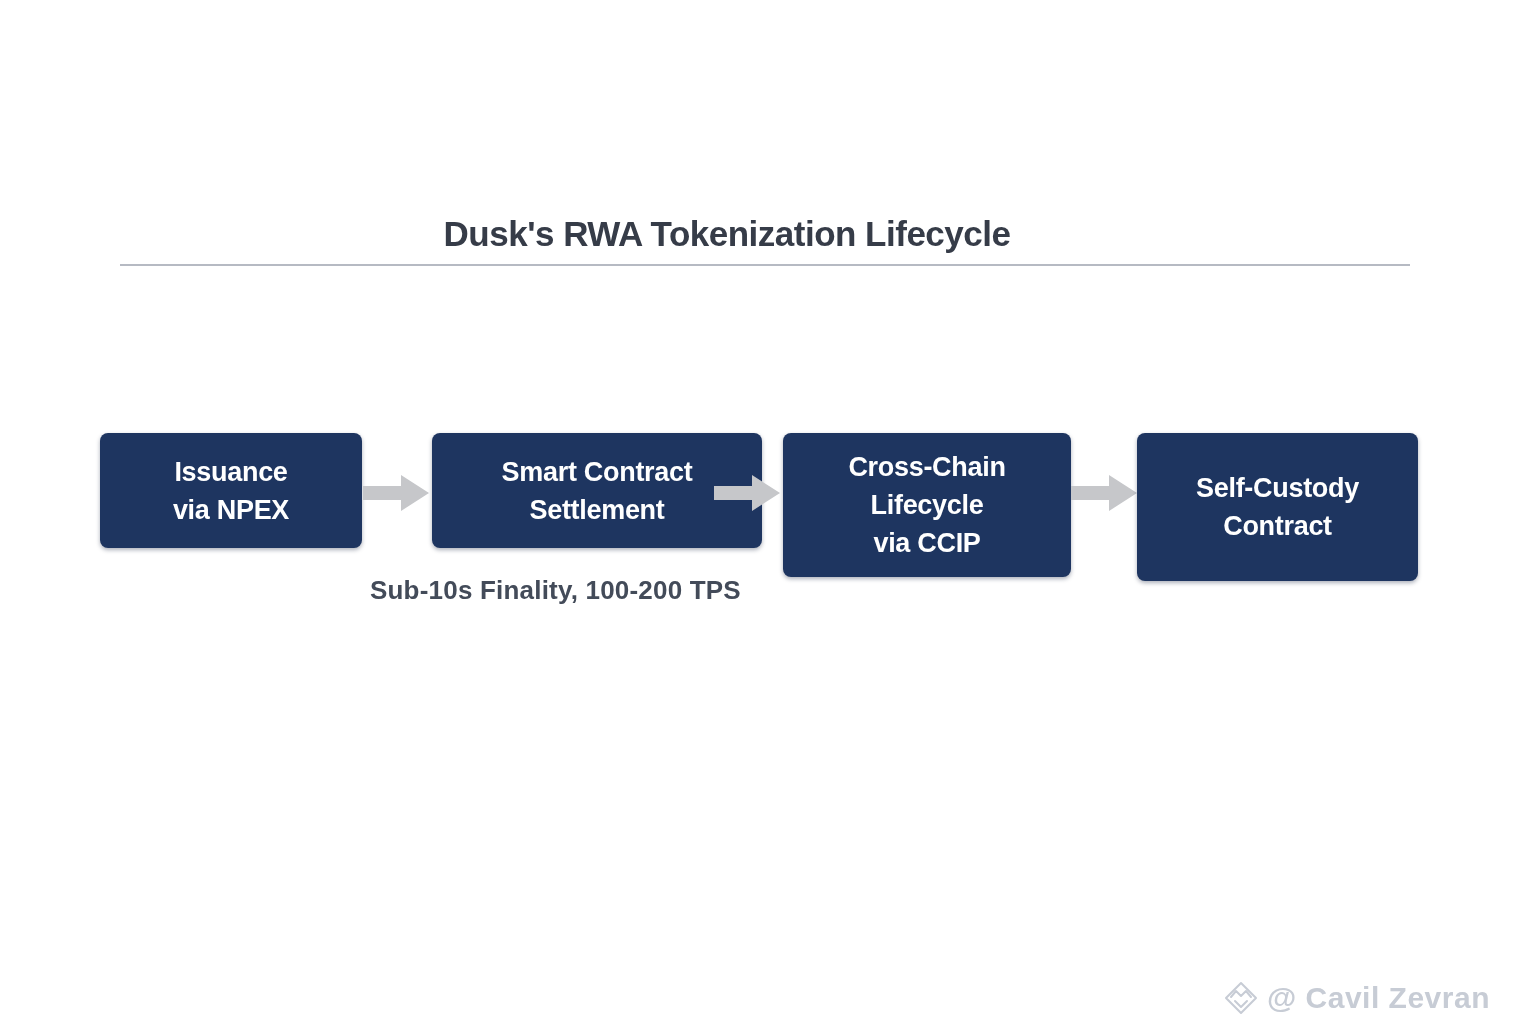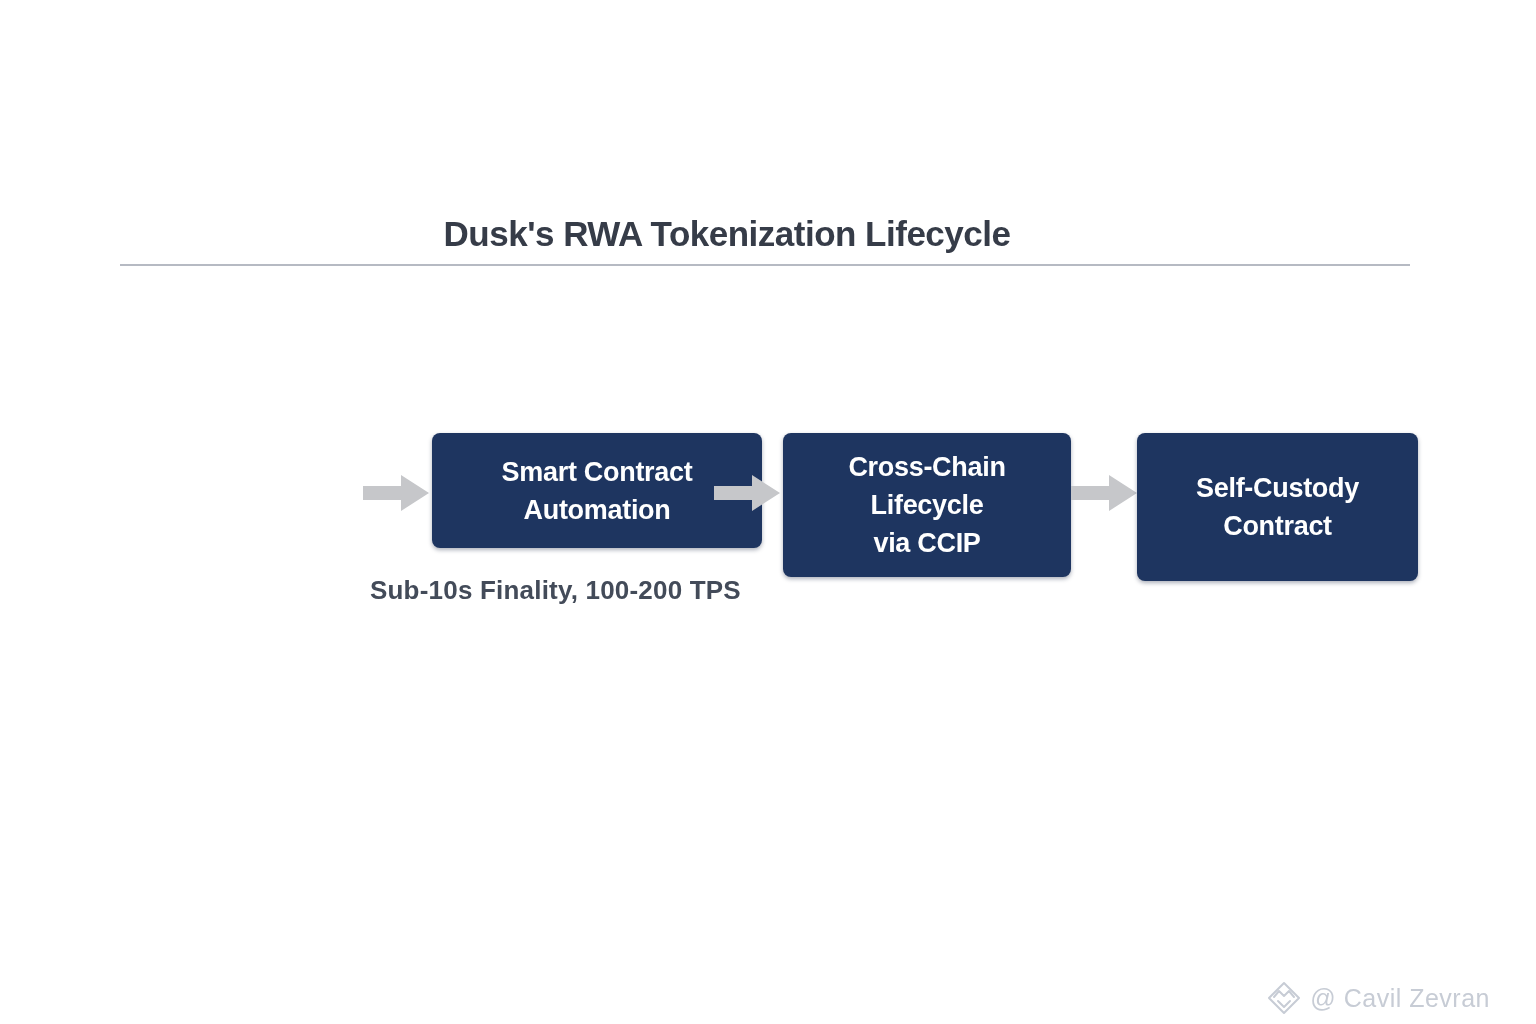--- a/index.html
+++ b/index.html
@@ -81,42 +81,46 @@
   .watermark {
     position: absolute;
     right: 46px;
     bottom: 8px;
     display: flex;
     align-items: center;
     gap: 8px;
     color: #c7ccd5;
   }
   .watermark-text {
-    font-size: 25px;
-    font-weight: 400;
+    font-size: 30px;
+    font-weight: 700;
     letter-spacing: 0.5px;
     white-space: nowrap;
   }
 </style>
 </head>
 <body>
 
 <div class="canvas">
 
   <h1 class="title">Dusk's RWA Tokenization Lifecycle</h1>
   <div class="divider"></div>
 
+  <div class="box box-1">
+    <div class="box-line">Issuance</div>
+    <div class="box-line">via NPEX</div>
+  </div>
 
   <svg class="arrow arrow-1" viewBox="0 0 66 36">
     <polygon points="0,11 38,11 38,0 66,18 38,36 38,25 0,25" fill="#c6c7ca"></polygon>
   </svg>
 
   <div class="box box-2">
     <div class="box-line">Smart Contract</div>
-    <div class="box-line">Automation</div>
+    <div class="box-line">Settlement</div>
   </div>
 
   <svg class="arrow arrow-2" viewBox="0 0 66 36">
     <polygon points="0,11 38,11 38,0 66,18 38,36 38,25 0,25" fill="#c6c7ca"></polygon>
   </svg>
 
   <div class="box box-3">
     <div class="box-line">Cross-Chain</div>
     <div class="box-line">Lifecycle</div>
     <div class="box-line">via CCIP</div>

